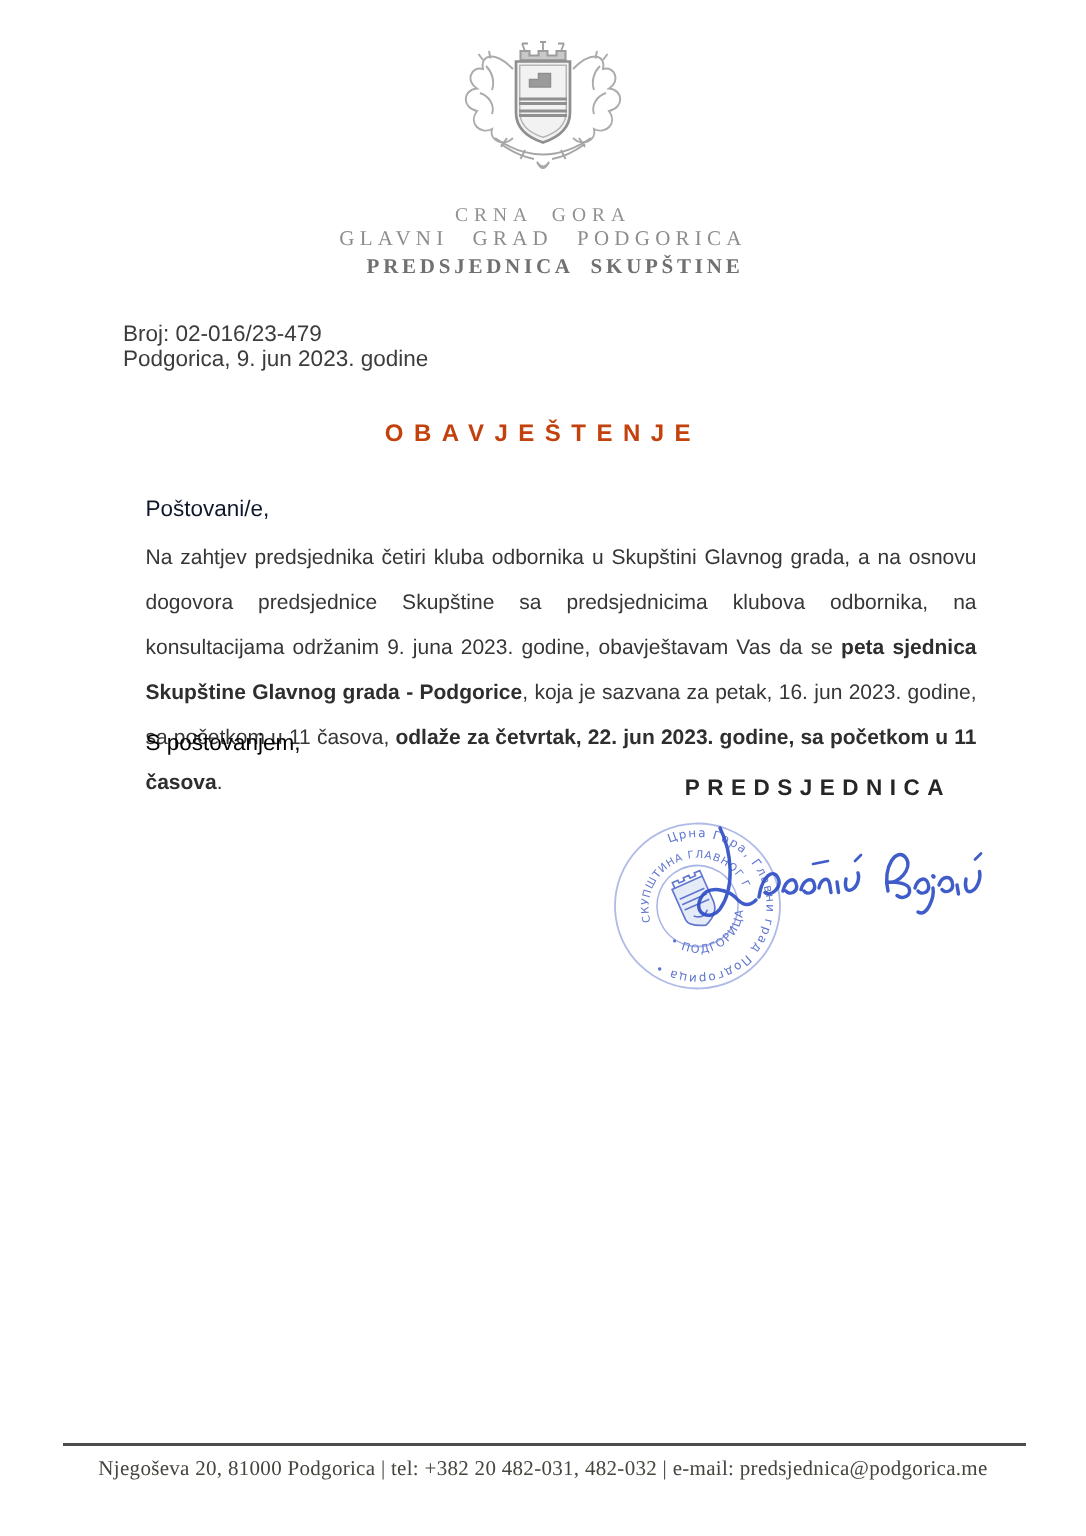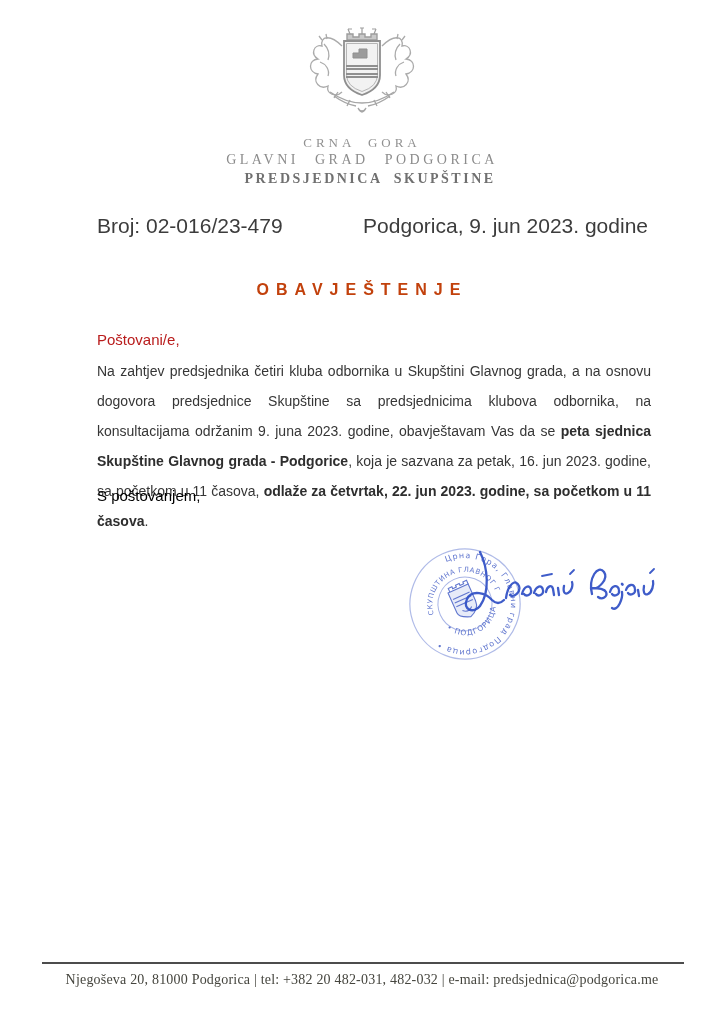--- a/index.html
+++ b/index.html
@@ -24,35 +24,35 @@
     text-align:center;
     font-family:"Liberation Serif", serif;
     margin-top:12px;
   }
   .lh1 { font-size:13px; letter-spacing:4px; word-spacing:6px; color:#919191; line-height:17px; }
   .lh2 { font-size:14px; letter-spacing:3.5px; word-spacing:9px; color:#8c8c8c; line-height:18px; }
   .lh3 { font-size:14px; letter-spacing:2.5px; word-spacing:6px; color:#707070; font-weight:700; line-height:19px;padding-left:16px; }
 
   
   .ref-row {
-    position:absolute; top:214px; left:97px; right:76px;
+    position:absolute; top:214px; left:82px; right:76px;
     display:flex; justify-content:space-between;
-    font-size:21px; color:#3c3c3c;
+    font-size:15px; color:#3c3c3c;flex-direction:column;
   }
 
   
   .doc-title {
     position:absolute; top:281px; left:0; right:0;
     text-align:center;
     font-size:16px; font-weight:700; letter-spacing:7px;
     color:#c2410c;
   }
 
   
-  .salutation { position:absolute; top:331px; left:97px; font-size:15px; color:#b91c1c; }
+  .salutation { position:absolute; top:331px; left:97px; font-size:15px; color:#0f172a; }
   .body-par {
     position:absolute; top:356px; left:97px; width:554px;
     font-size:14px; line-height:30px; color:#363636;
     text-align:justify;
   }
   .body-par .b { font-weight:700; color:#2e2e2e; }
   .closing { position:absolute; top:487px; left:97px; font-size:15px; color:#000000; }
 
   
   .sign-block {
@@ -136,20 +136,21 @@
 
   <div class="salutation">Poštovani/e,</div>
 
   <div class="body-par">
     <span>Na zahtjev predsjednika četiri kluba odbornika u Skupštini Glavnog grada, a na osnovu dogovora predsjednice Skupštine sa predsjednicima klubova odbornika, na konsultacijama održanim 9. juna 2023. godine, obavještavam Vas da se </span><span class="b">peta sjednica Skupštine Glavnog grada - Podgorice</span><span>, koja je sazvana za petak, 16. jun 2023. godine, sa početkom u 11 časova, </span><span class="b">odlaže za četvrtak, 22. jun 2023. godine, sa početkom u 11 časova</span><span>.</span>
   </div>
 
   <div class="closing">S poštovanjem,</div>
 
   <div class="sign-block">
+    <div class="sign-title">PREDSJEDNICA</div>
   </div>
 
   <svg class="stamp" viewBox="0 0 138 122" fill="none">
     <defs>
       <path id="ring-outer-path" d="M 69 15 A 46 46 0 1 1 68.9 15"></path>
       <path id="ring-inner-path" d="M 36 62 A 33 33 0 0 1 102 62"></path>
       <path id="ring-bottom-path" d="M 40 70 A 30 30 0 0 0 98 70"></path>
     </defs>
     <g transform="rotate(-24 69 61)" opacity="0.88">
       <circle cx="69" cy="61" r="55" stroke="#5a71ce" stroke-width="1.2" opacity="0.55"></circle>

